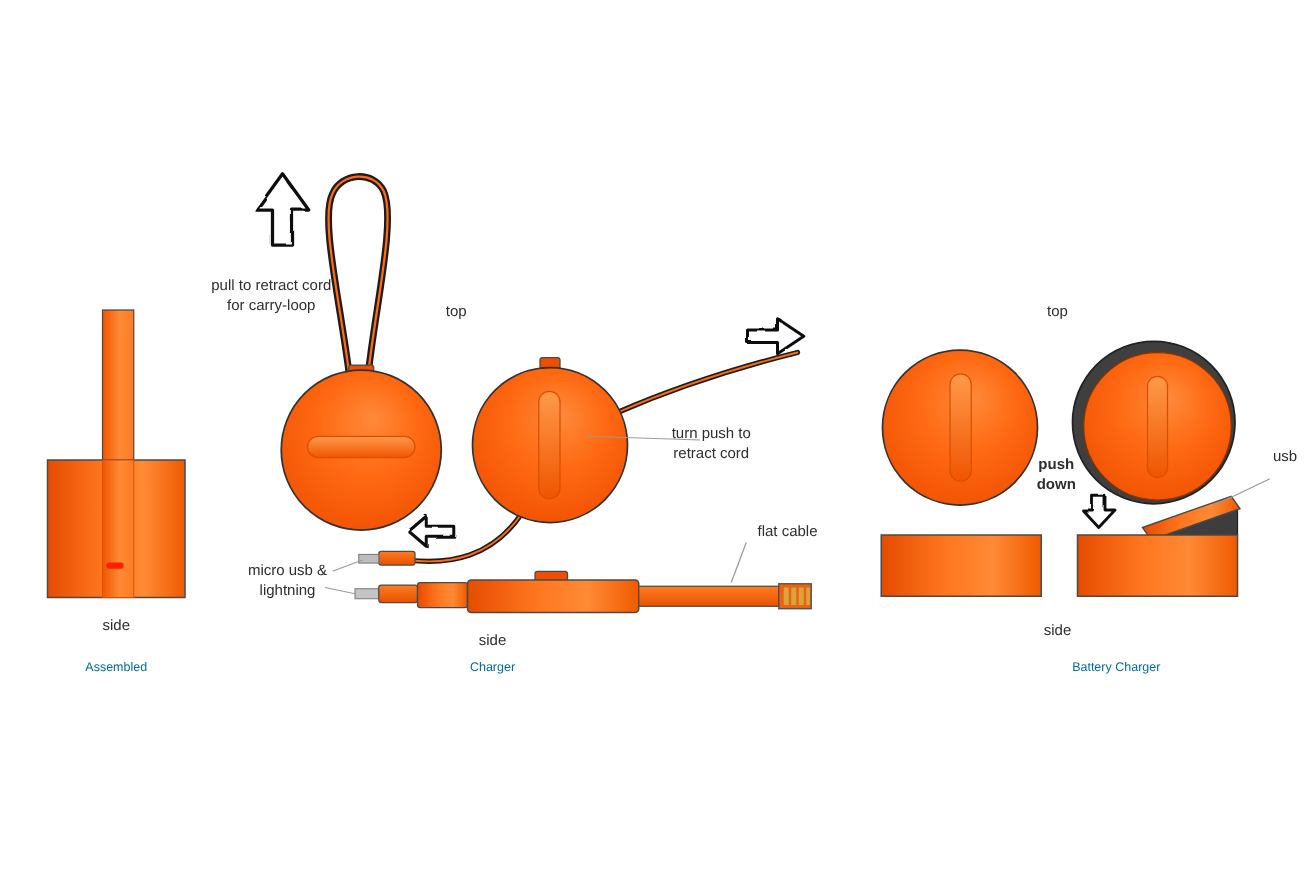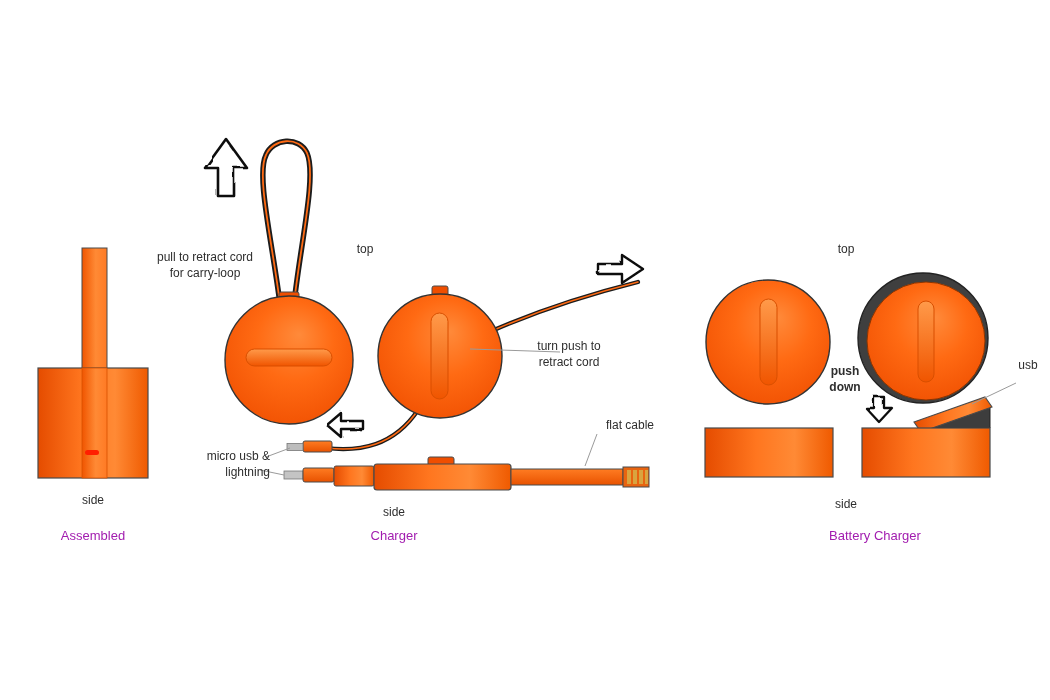--- a/index.html
+++ b/index.html
@@ -14,21 +14,21 @@
   html,body{margin:0;padding:0;background:#ffffff;}
   .canvas{
     position:relative;width:1050px;height:700px;background:#ffffff;
     font-family:"Liberation Sans", sans-serif;overflow:hidden;
   }
   svg{position:absolute;left:0;top:0;}
   .label{
     position:absolute;color:var(--text);font-size:12px;line-height:1.3;
     text-align:center;white-space:pre-line;
   }
-  .title{font-size:13px;color:#a21caf;}
+  .title{font-size:10px;color:#0369a1;}
 </style>
 </head>
 <body>
 
 <div class="canvas">
 
 <svg width="1050" height="700" viewBox="0 0 1050 700">
   <defs>
     <radialGradient id="discGrad" cx="50%" cy="42%" r="68%" fx="58%" fy="30%">
       <stop offset="0%" style="stop-color:var(--orange-light,#ff8a3a)"></stop>
@@ -146,29 +146,29 @@
       <polygon points="918,428 990,428 990,407" fill="var(--dark)" stroke="#222222" stroke-width="1"></polygon>
       <polygon points="914,422 985,397 992,407 921,432" fill="url(#blockGrad)" stroke="var(--outline)" stroke-width="1.1"></polygon>
       <rect x="862" y="428" width="128" height="49" fill="url(#blockGrad)" stroke="var(--outline)" stroke-width="1.2"></rect>
     </g>
 
     <line x1="1016" y1="383" x2="972" y2="404" stroke="var(--annotation-line)" stroke-width="1"></line>
     <polygon filter="url(#rough)" points="874,397 874,408 866,408 879,422 892,408 884,408 884,397" fill="#ffffff" stroke="#111111" stroke-width="2.3" stroke-linejoin="round"></polygon>
   </g>
 </svg>
 
-<div class="label" style="left:146px;top:221px;width:118px;margin-top:29px;">pull to retract cord
+<div class="label" style="left:158px;top:221px;width:118px;">pull to retract cord
 for carry-loop</div>
 
 <div class="label" style="left:340px;top:242px;width:50px;">top</div>
 
 <div class="label" style="left:530px;top:339px;width:78px;">turn push to
 retract cord</div>
 
-<div class="label" style="left:190px;top:449px;width:80px;text-align:right;">micro usb &amp;
+<div class="label" style="left:190px;top:449px;width:80px;">micro usb &amp;
 lightning</div>
 
 <div class="label" style="left:560px;top:418px;width:62px;margin-left:39px;">flat cable</div>
 
 <div class="label" style="left:373px;top:505px;width:42px;">side</div>
 
 <div class="label title" style="left:343px;top:528px;width:102px;">Charger</div>
 
 <div class="label" style="left:68px;top:493px;width:50px;">side</div>
 
@@ -176,15 +176,15 @@
 
 <div class="label" style="left:820px;top:242px;width:52px;">top</div>
 
 <div class="label" style="left:824px;top:364px;width:42px;font-weight:bold;">push
 down</div>
 
 <div class="label" style="left:1008px;top:358px;width:40px;">usb</div>
 
 <div class="label" style="left:824px;top:497px;width:44px;">side</div>
 
-<div class="label title" style="left:802px;top:528px;width:146px;">Battery Charger</div>
+<div class="label title" style="left:820px;top:528px;width:146px;">Battery Charger</div>
 
 </div>
 
 </body></html>

